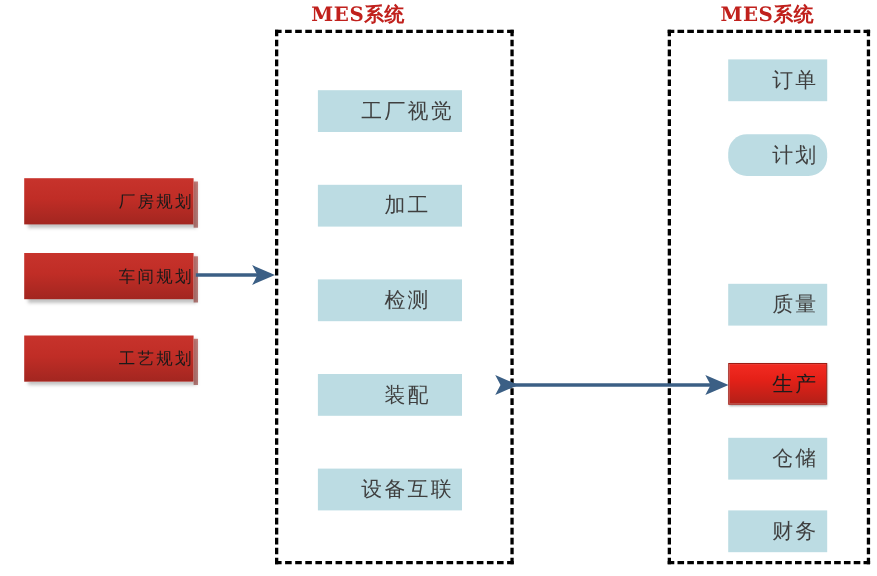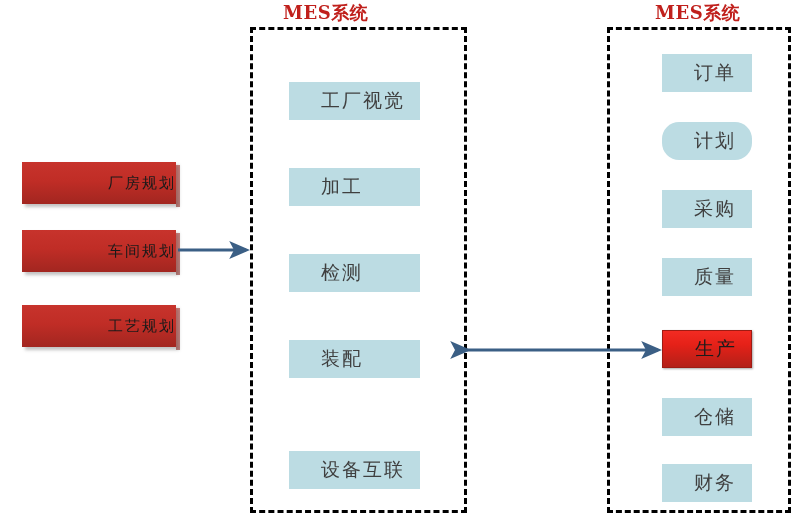--- a/index.html
+++ b/index.html
@@ -40,20 +40,21 @@
   #erp-box { left: 607px; top: 27px; width: 184px; height: 486px; }
 
   
   .cell {
     position: absolute;
     background: #BCDCE3;
     color: #3F3F3F;
     font-size: 19px;
     display: flex;
     align-items: center;
+    justify-content: center;
     letter-spacing: 2px;
     box-sizing: border-box;
     padding-left: 32px;
   }
   .cell.mes { left: 289px; width: 131px; height: 38px; }
   .cell.erp { left: 662px; width: 90px; height: 38px; }
 
   
   .cell.red-cell {
     background: linear-gradient(to bottom, #F22B22 0%, #E52118 38%, #B32018 100%);
@@ -130,35 +131,32 @@
   </div>
 
   <div class="cell mes" style="top:254px;">
     <span>检测</span>
   </div>
 
   <div class="cell mes" style="top:340px;font-family:Liberation Serif, serif;">
     <span>装配</span>
   </div>
 
-  <div class="cell mes" style="top:451px;">
+  <div class="cell mes" style="top:426px;">
     <span>设备互联</span>
   </div>
 
   <div class="cell erp" style="top:54px;">
     <span>订单</span>
   </div>
 
   <div class="cell erp" style="top:122px;border-radius:17px;">
     <span>计划</span>
   </div>
 
-  <div class="cell erp" style="top:190px;">
-    <span>采购</span>
-  </div>
 
   <div class="cell erp" style="top:258px;">
     <span>质量</span>
   </div>
 
   <div class="cell erp red-cell" style="top:330px;">
     <span>生产</span>
   </div>
 
   <div class="cell erp" style="top:398px;">

